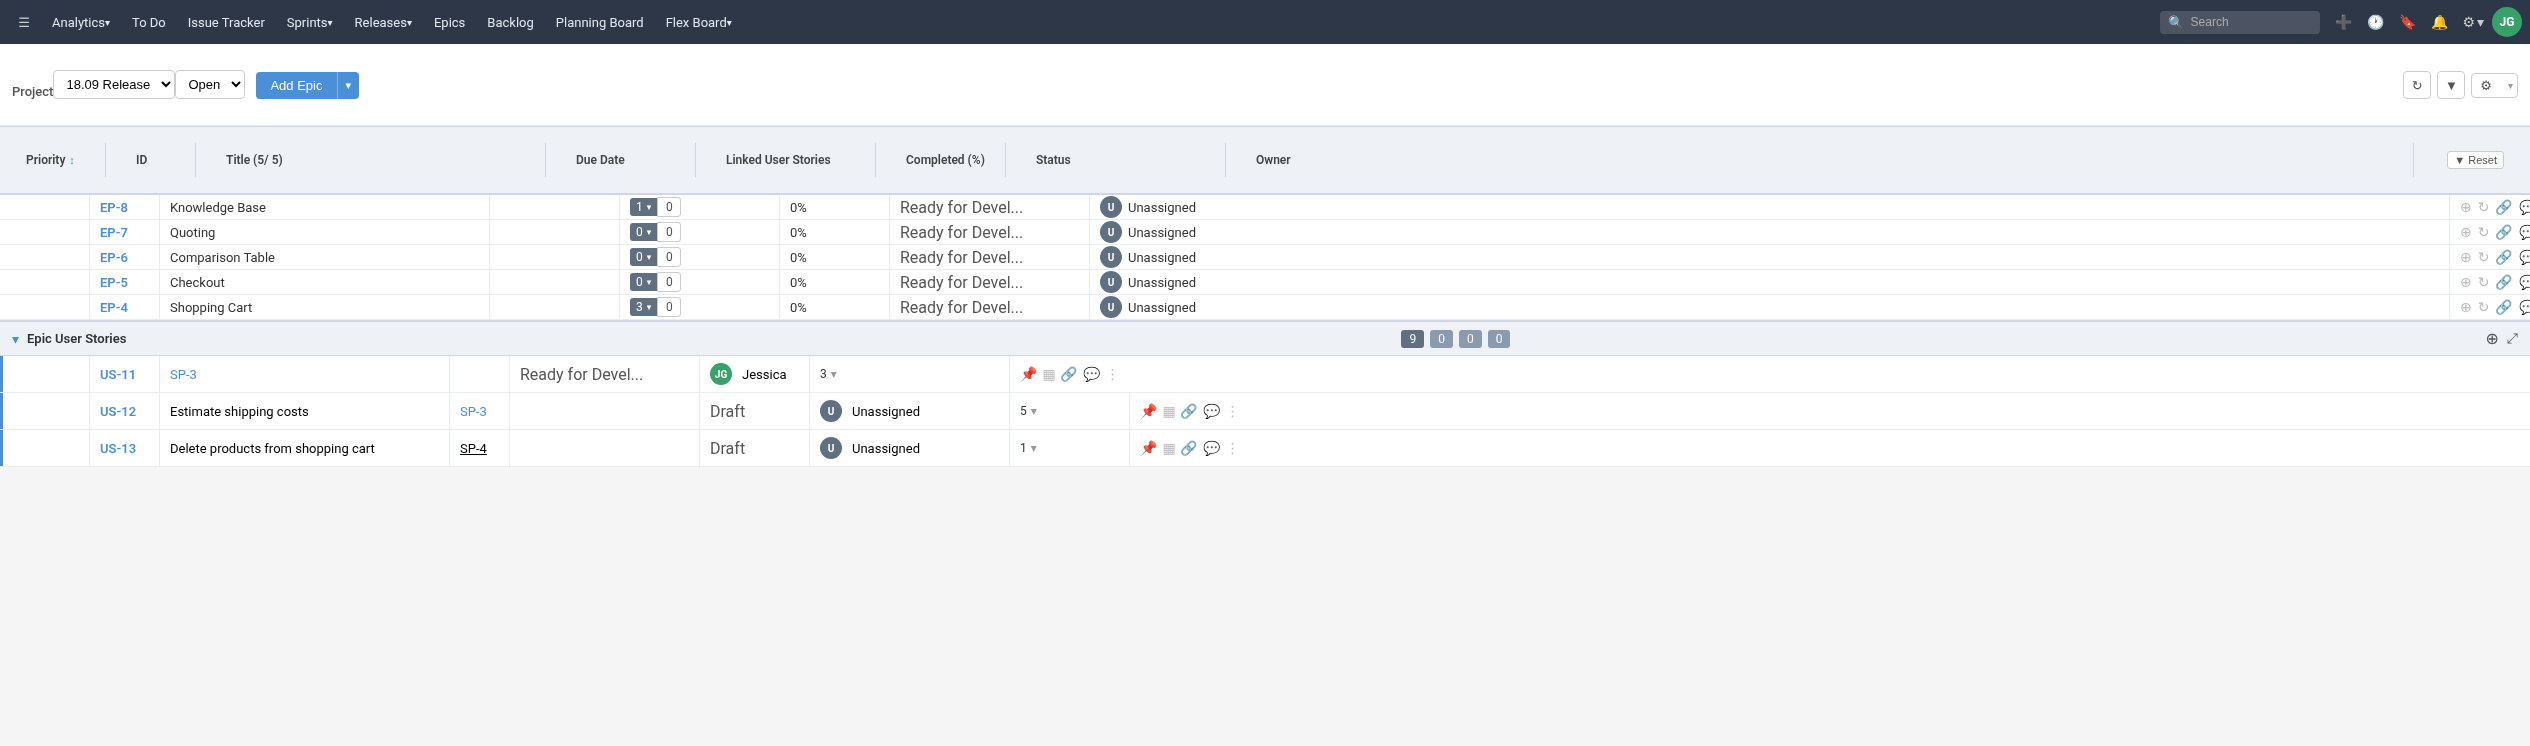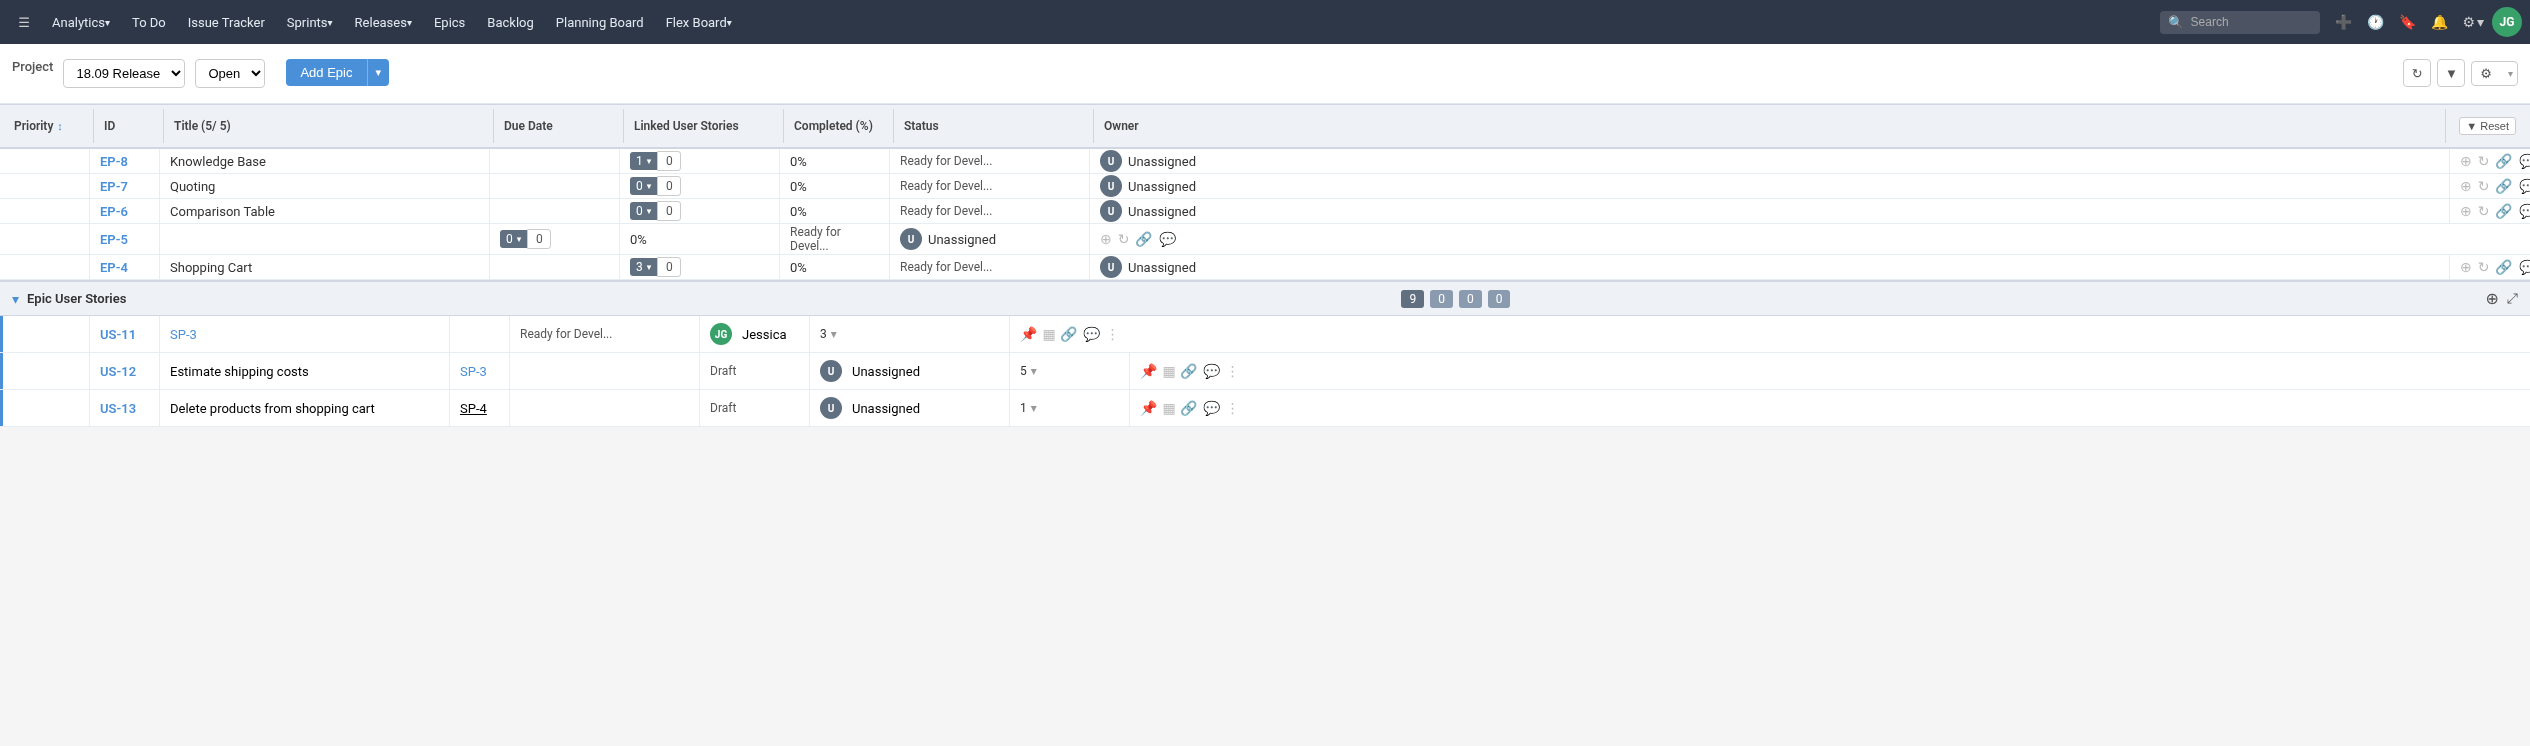--- a/index.html
+++ b/index.html
@@ -63,24 +63,23 @@
     .topnav .settings-btn {
       display: flex; align-items: center; gap: 2px;
       color: #ccc; cursor: pointer; font-size: 14px;
       padding: 4px 4px;
       border-radius: 3px;
     }
 
     
     .toolbar {
       background: white;
-      padding: 15px 12px;
+      padding: 26px 12px;
       display: flex;
-      align-items: flex-start;
-      gap: 10px;
+      align-items: flex-end;
       border-bottom: 1px solid #e2e8f0;
     }
     .toolbar .label { color: #555; font-weight: 500; }
     .toolbar select {
       border: 1px solid #ccc; border-radius: 4px;
       padding: 5px 8px; font-size: 13px;
       background: white; cursor: pointer;
     }
     .toolbar .add-epic-group {
       display: flex; align-items: stretch;
@@ -116,21 +115,22 @@
     }
 
     
     .table-container { background: white; }
     .table-header {
       display: grid;
       grid-template-columns: 90px 70px 330px 130px 160px 110px 200px 1fr 80px;
       background: #eef2f7;
       border-bottom: 2px solid #d0d7e2;
       border-top: 1px solid #d0d7e2;
-      padding: 4px;
+      padding: 16px;
+      gap: 20px;
     }
     .th {
       padding: 8px 10px;
       font-weight: 600;
       color: #444;
       font-size: 12px;
       border-right: 1px solid #d0d7e2;
       display: flex; align-items: center; gap: 4px;
       white-space: nowrap;
     }
@@ -171,21 +171,21 @@
     .linked-badge .chevron { font-size: 9px; }
     .linked-count {
       border: 1px solid #ccc;
       border-radius: 0 3px 3px 0;
       padding: 2px 6px;
       font-size: 12px;
       color: #555;
       min-width: 24px; text-align: center;
     }
     .linked-group { display: flex; align-items: center; }
-    .status-text { color: #555; font-size: 12px; }
+    .status-text { color: #555; font-size: 16px; }
     .owner-avatar {
       width: 22px; height: 22px;
       background: #607080; color: white;
       border-radius: 50%;
       display: flex; align-items: center; justify-content: center;
       font-size: 10px; font-weight: bold;
       margin-right: 6px; flex-shrink: 0;
     }
     .owner-avatar.jg { background: #38a169; }
     .row-actions {
@@ -441,20 +441,21 @@
         <span>🔗</span>
         <span>💬</span>
 
       </div>
     </div>
   </div>
 
   <div class="data-row">
     <div class="td"></div>
     <div class="td id-cell">EP-5</div>
+    <div class="td">Checkout</div>
     <div class="td"></div>
     <div class="td">
       <div class="linked-group">
         <div class="linked-badge">0 <span class="chevron">▾</span></div>
         <div class="linked-count">0</div>
       </div>
     </div>
     <div class="td">0%</div>
     <div class="td">
         <span class="status-text">Ready for Devel...</span>

